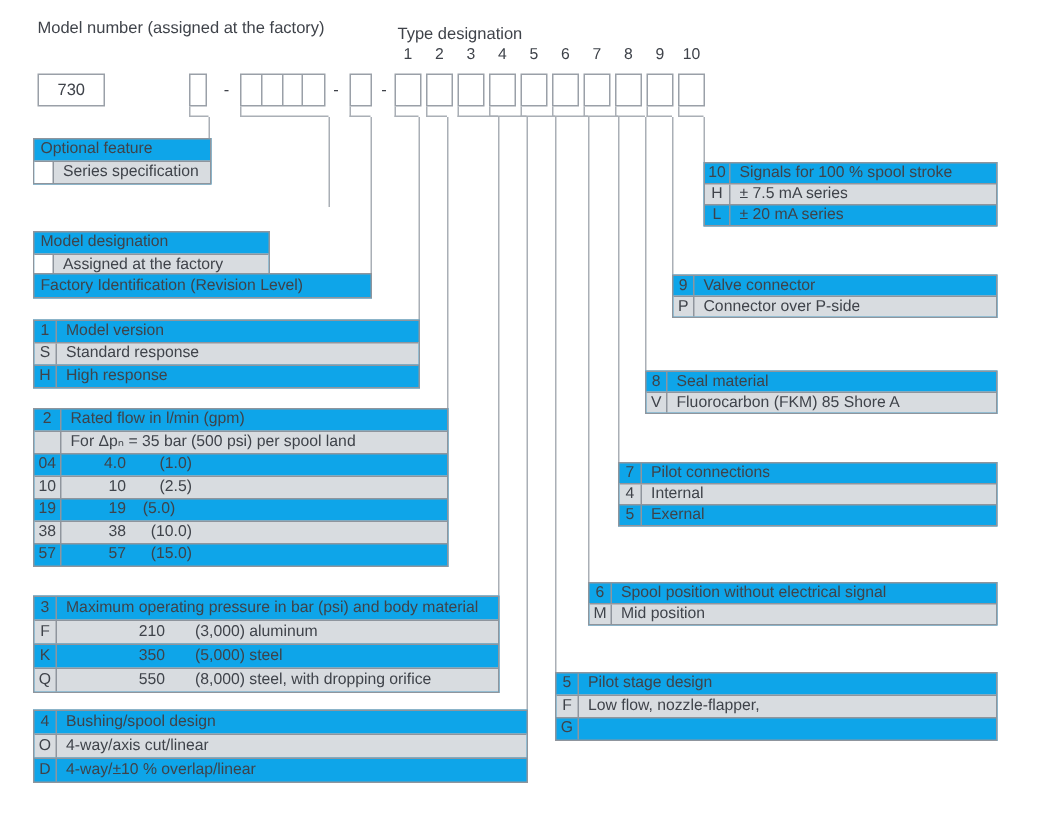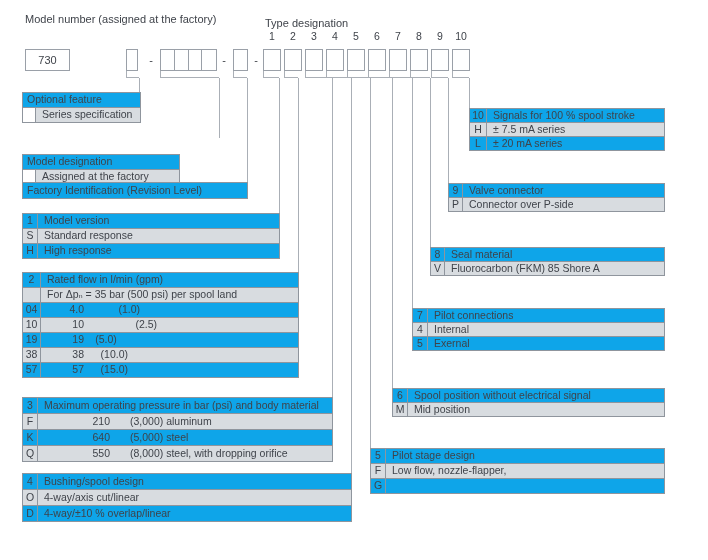--- a/index.html
+++ b/index.html
@@ -144,26 +144,26 @@
         <span class="key" style="width:18px;">2</span>
         <span class="desc">Rated flow in l/min (gpm)</span>
       </div>
     <div class="c-row shaded">
         <span class="key" style="width:18px;"></span>
         <span class="desc">For Δpₙ = 35 bar (500 psi) per spool land</span>
       </div>
     <div class="c-row">
         <span class="key" style="width:18px;">04</span>
         <span class="val" style="width:43px;">4.0</span>
-        <span class="val" style="width:44px;padding-left:12px;">(1.0)</span>
+        <span class="val" style="width:44px;">(1.0)</span>
       </div>
     <div class="c-row shaded">
         <span class="key" style="width:18px;">10</span>
         <span class="val" style="width:43px;">10</span>
-        <span class="val" style="width:44px;margin-left:29px;">(2.5)</span>
+        <span class="val" style="width:44px;">(2.5)</span>
       </div>
     <div class="c-row">
         <span class="key" style="width:18px;">19</span>
         <span class="val" style="width:43px;">19</span>
         <span class="val" style="width:44px;text-align:center;">(5.0)</span>
       </div>
     <div class="c-row shaded">
         <span class="key" style="width:18px;">38</span>
         <span class="val" style="width:43px;">38</span>
         <span class="val" style="width:44px;">(10.0)</span>
@@ -180,21 +180,21 @@
         <span class="key" style="width:15px;">3</span>
         <span class="desc">Maximum operating pressure in bar (psi) and body material</span>
       </div>
     <div class="c-row shaded">
         <span class="key" style="width:15px;">F</span>
         <span class="val" style="width:72px;">210</span>
         <span class="desc" style="padding-left:20px;">(3,000) aluminum</span>
       </div>
     <div class="c-row">
         <span class="key" style="width:15px;">K</span>
-        <span class="val" style="width:72px;">640</span>
+        <span class="val" style="width:72px;">350</span>
         <span class="desc" style="padding-left:20px;">(5,000) steel</span>
       </div>
     <div class="c-row shaded">
         <span class="key" style="width:15px;">Q</span>
         <span class="val" style="width:72px;">550</span>
         <span class="desc" style="padding-left:20px;">(8,000) steel, with dropping orifice</span>
       </div>
   </div>
 
   <div class="callout rh15" style="left:22px;top:473px;width:330px;">

